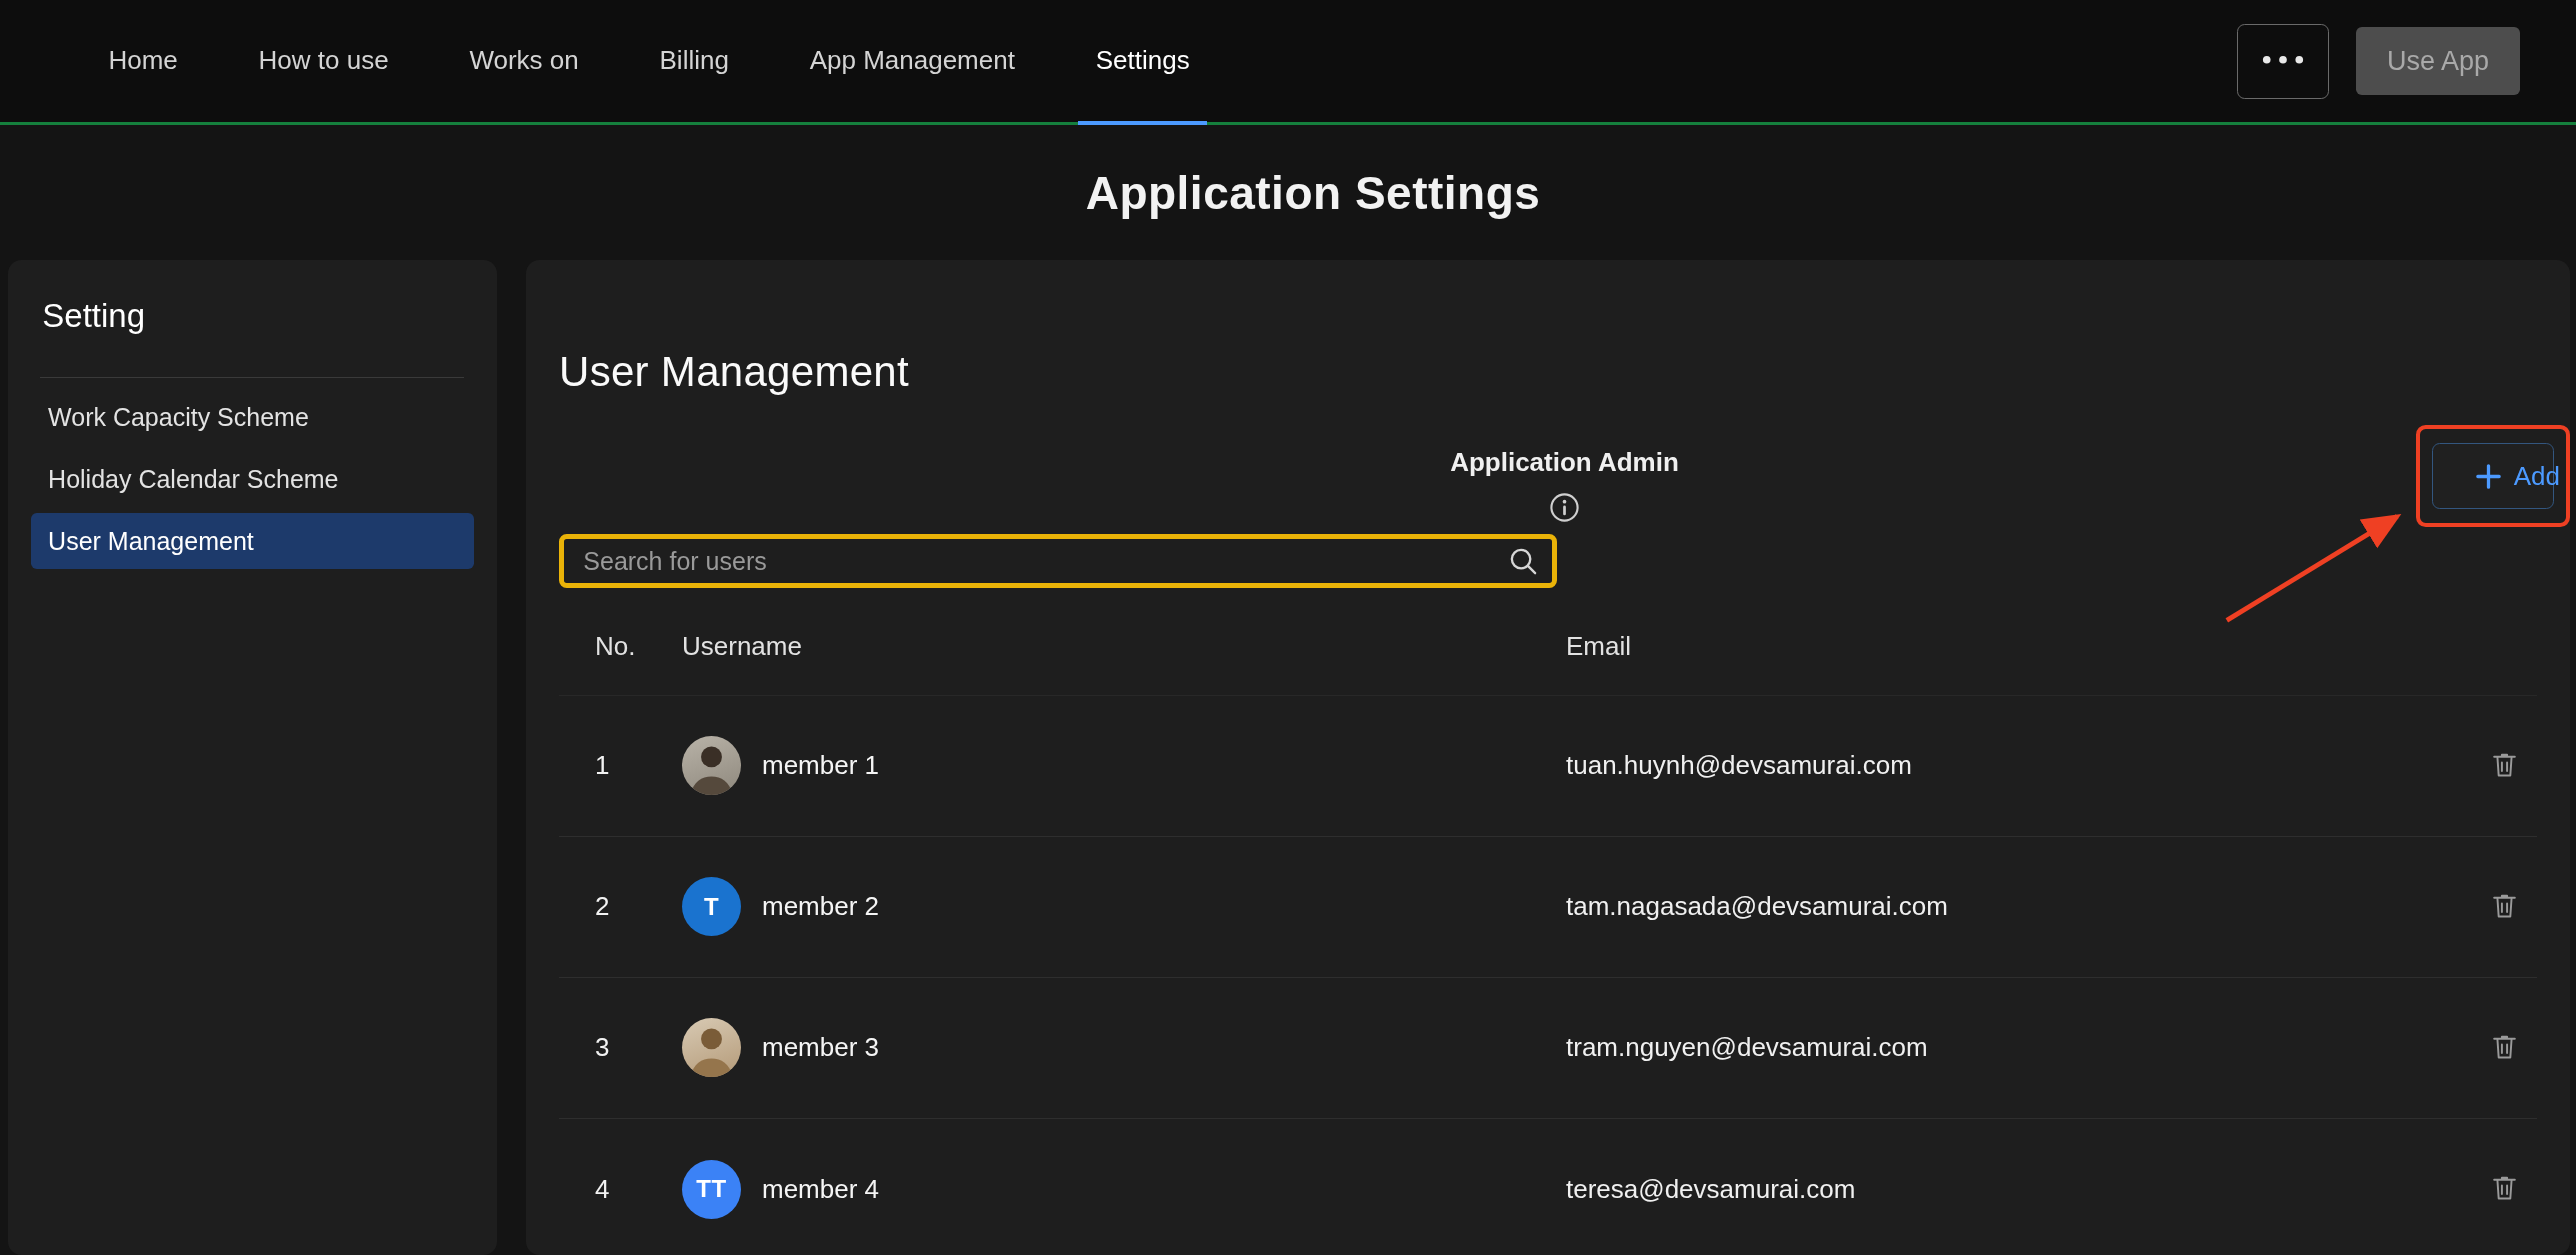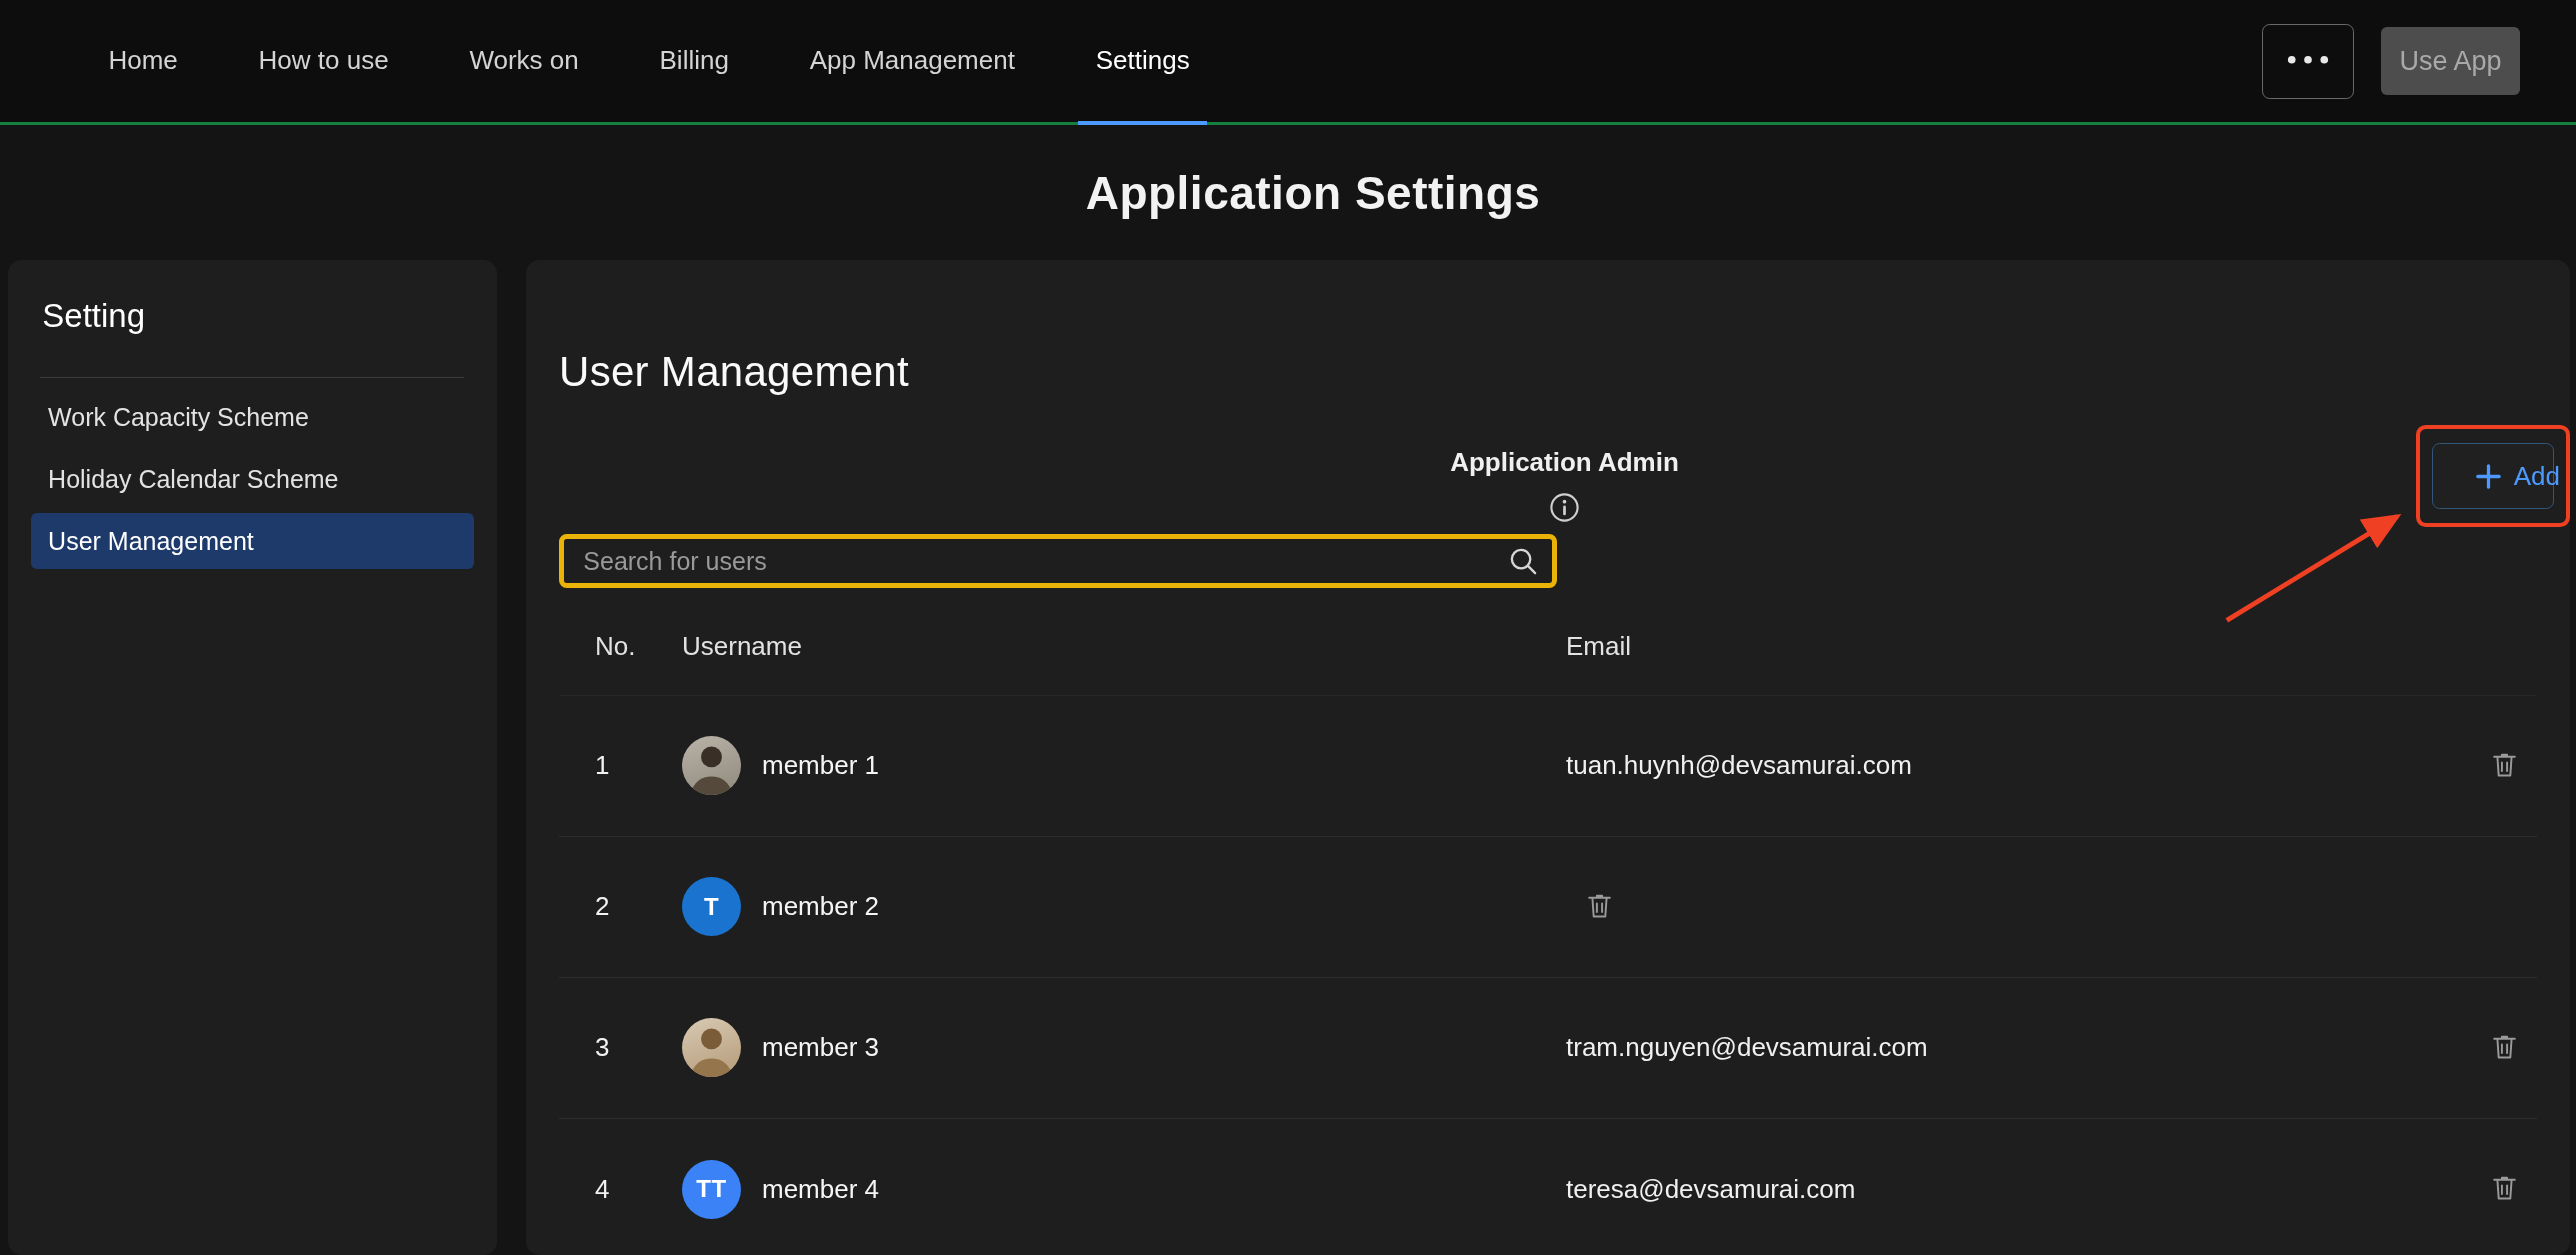--- a/index.html
+++ b/index.html
@@ -31,21 +31,21 @@
   .nav-right {
     margin-left: auto; display: flex; align-items: center;
     gap: 27px; padding-right: 56px;
   }
   .more-btn {
     width: 92px; height: 75px; border: 1px solid #6a6a6a; border-radius: 7.7px;
     background: transparent; display: flex; align-items: center; justify-content: center;
     cursor: pointer;
   }
   .use-app-btn {
-    width: 139px; height: 68px; border-radius: 5.8px; background: #4d4d4d;
+    width: 164px; height: 68px; border-radius: 5.8px; background: #4d4d4d;
     color: #a9a9a9; font-size: 27px; display: flex; align-items: center; justify-content: center;
     cursor: pointer;
   }
 
   
   .page-title {
     position: absolute; left: 0; top: 166px; width: 2626px;
     text-align: center; font-size: 46px; font-weight: 600; color: #f2f2f2;
     letter-spacing: 0.5px;
   }
@@ -230,20 +230,21 @@
         </button>
       </div>
     </div>
 
     <div class="trow tr">
       <div class="col-no">2</div>
       <div class="col-user">
         <span class="avatar avatar--blue">T</span>
         <span>member 2</span>
       </div>
+      <div class="col-email">tam.nagasada@devsamurai.com</div>
       <div class="col-action">
         <button class="trash-btn">
           <svg width="31" height="31" viewBox="0 0 24 24" fill="none" stroke="#9a9a9a" stroke-width="1.5" stroke-linecap="round" stroke-linejoin="round">
             <path d="M4 6h16M10 6V4.5h4V6M6.5 6l1 14.5h9l1-14.5M10 10.5v6.5M14 10.5v6.5"></path>
           </svg>
         </button>
       </div>
     </div>
 
     <div class="trow tr">

